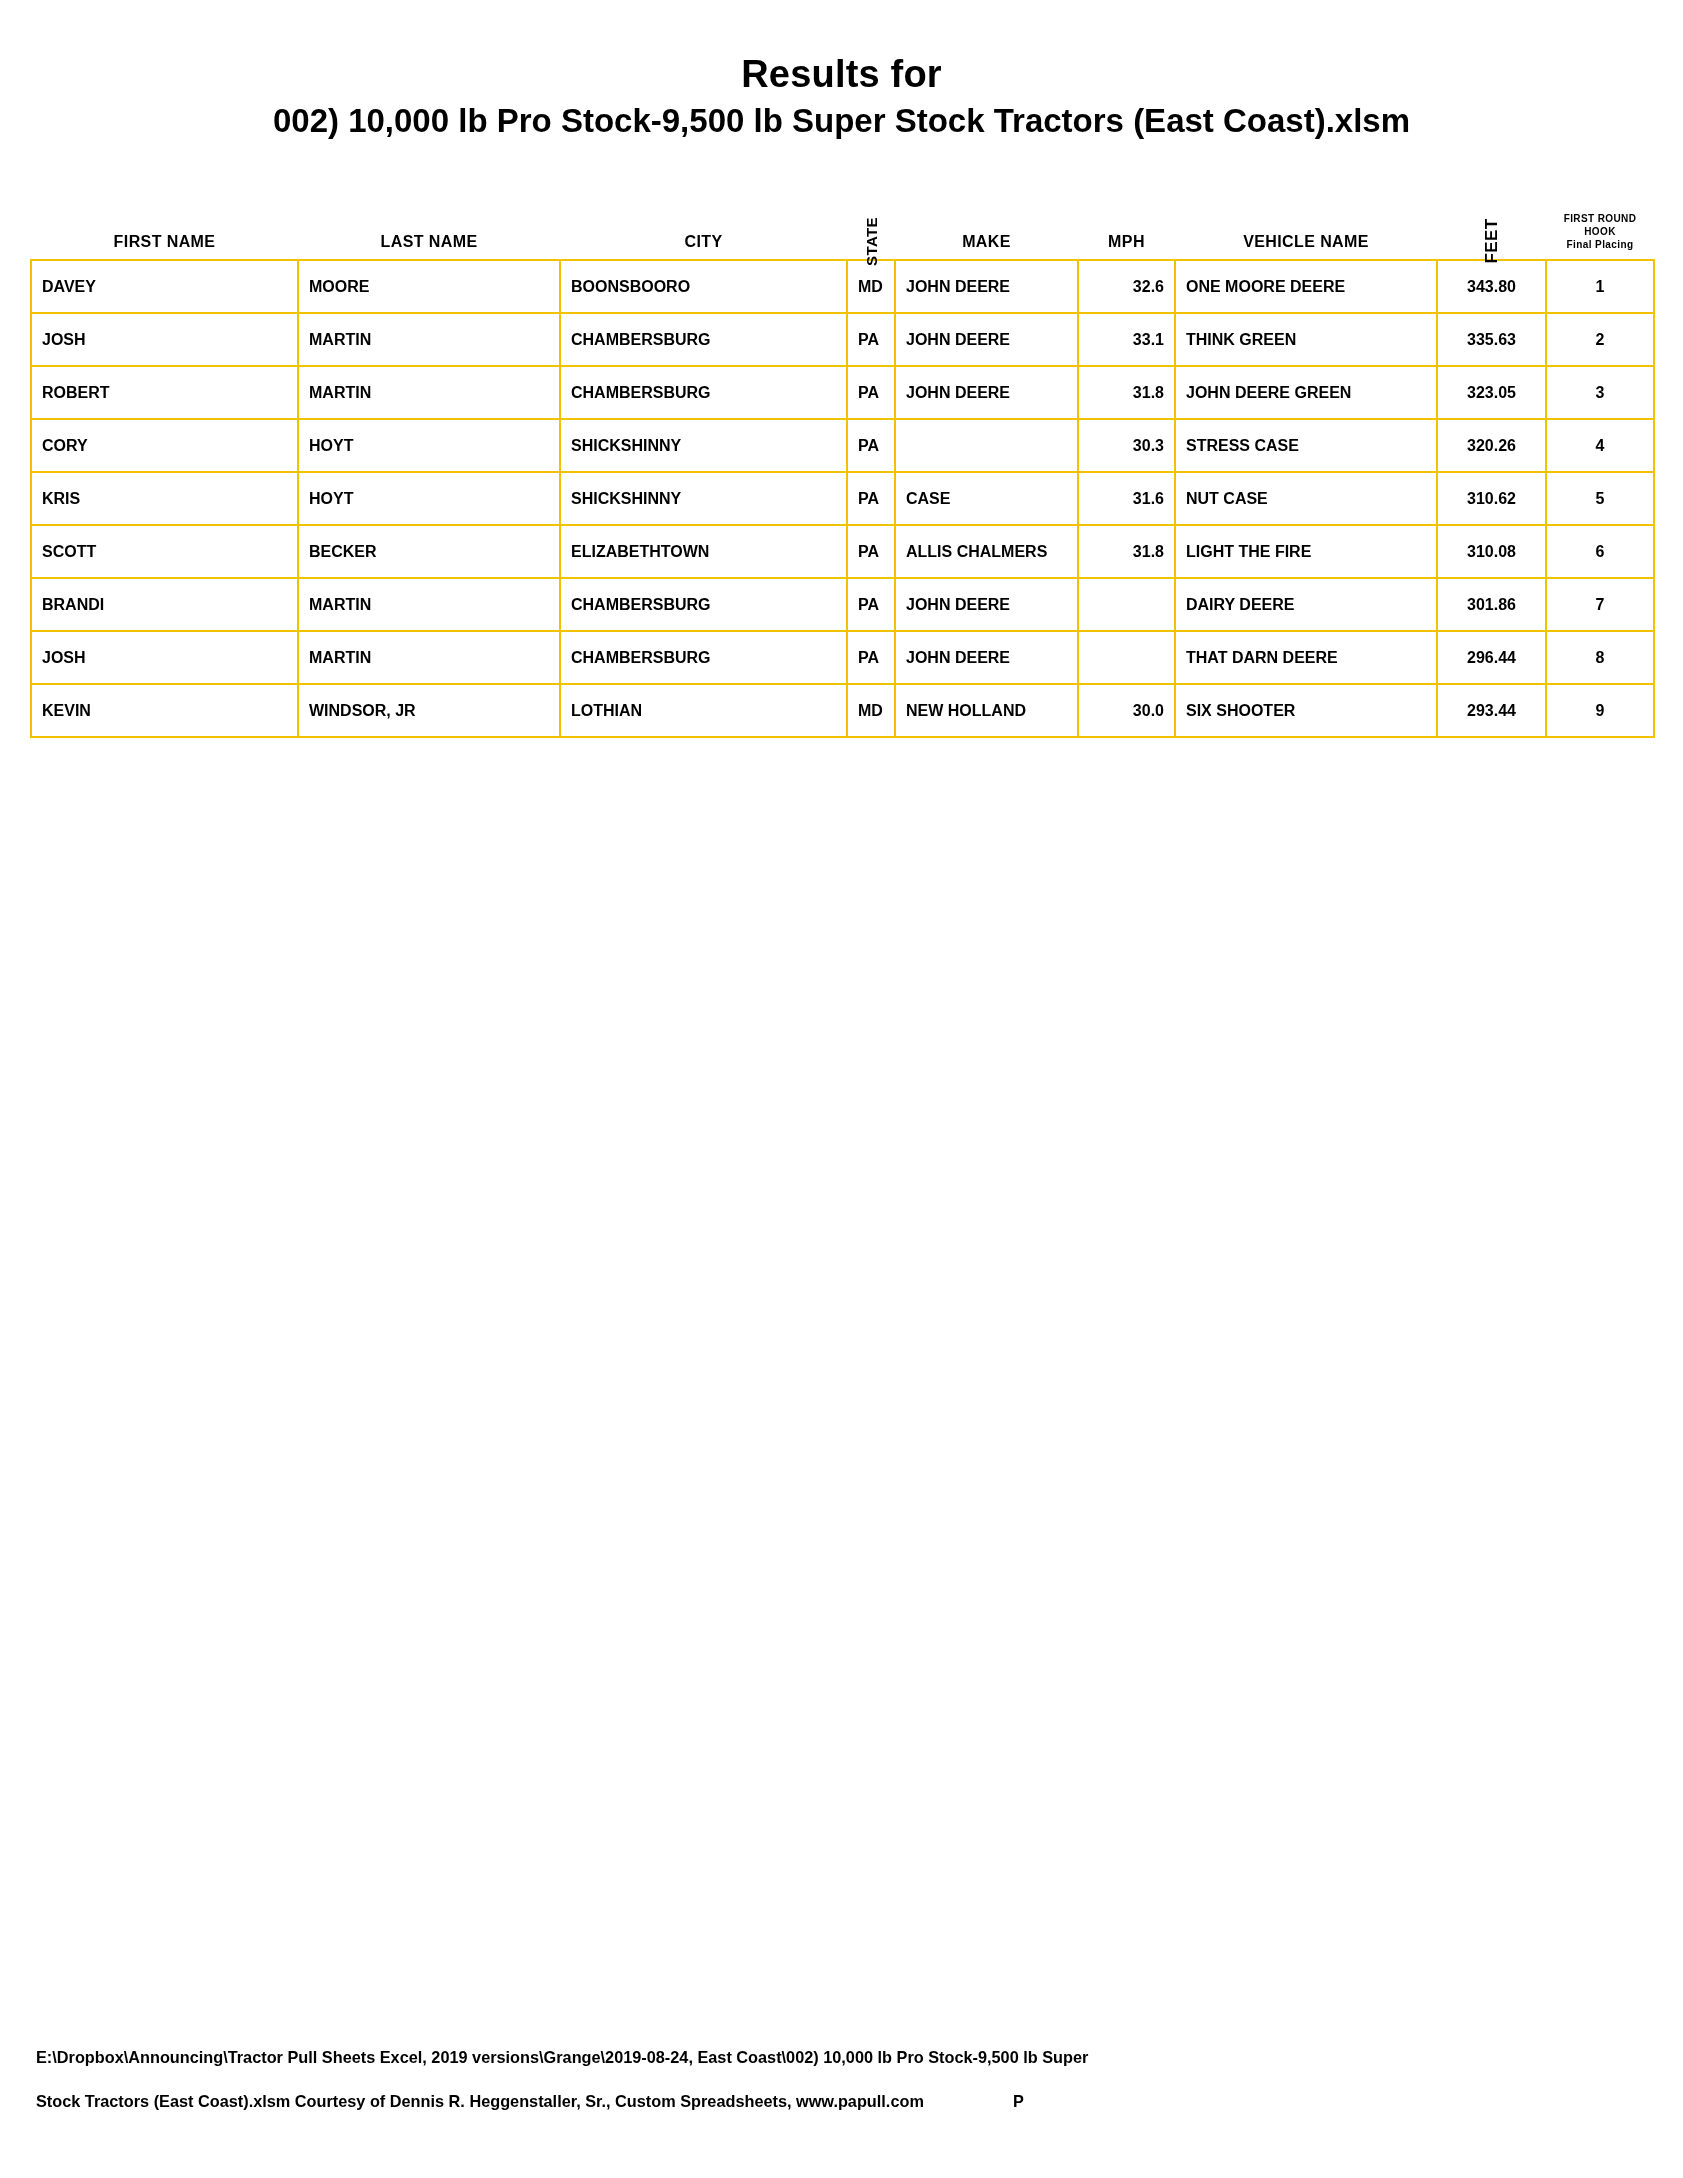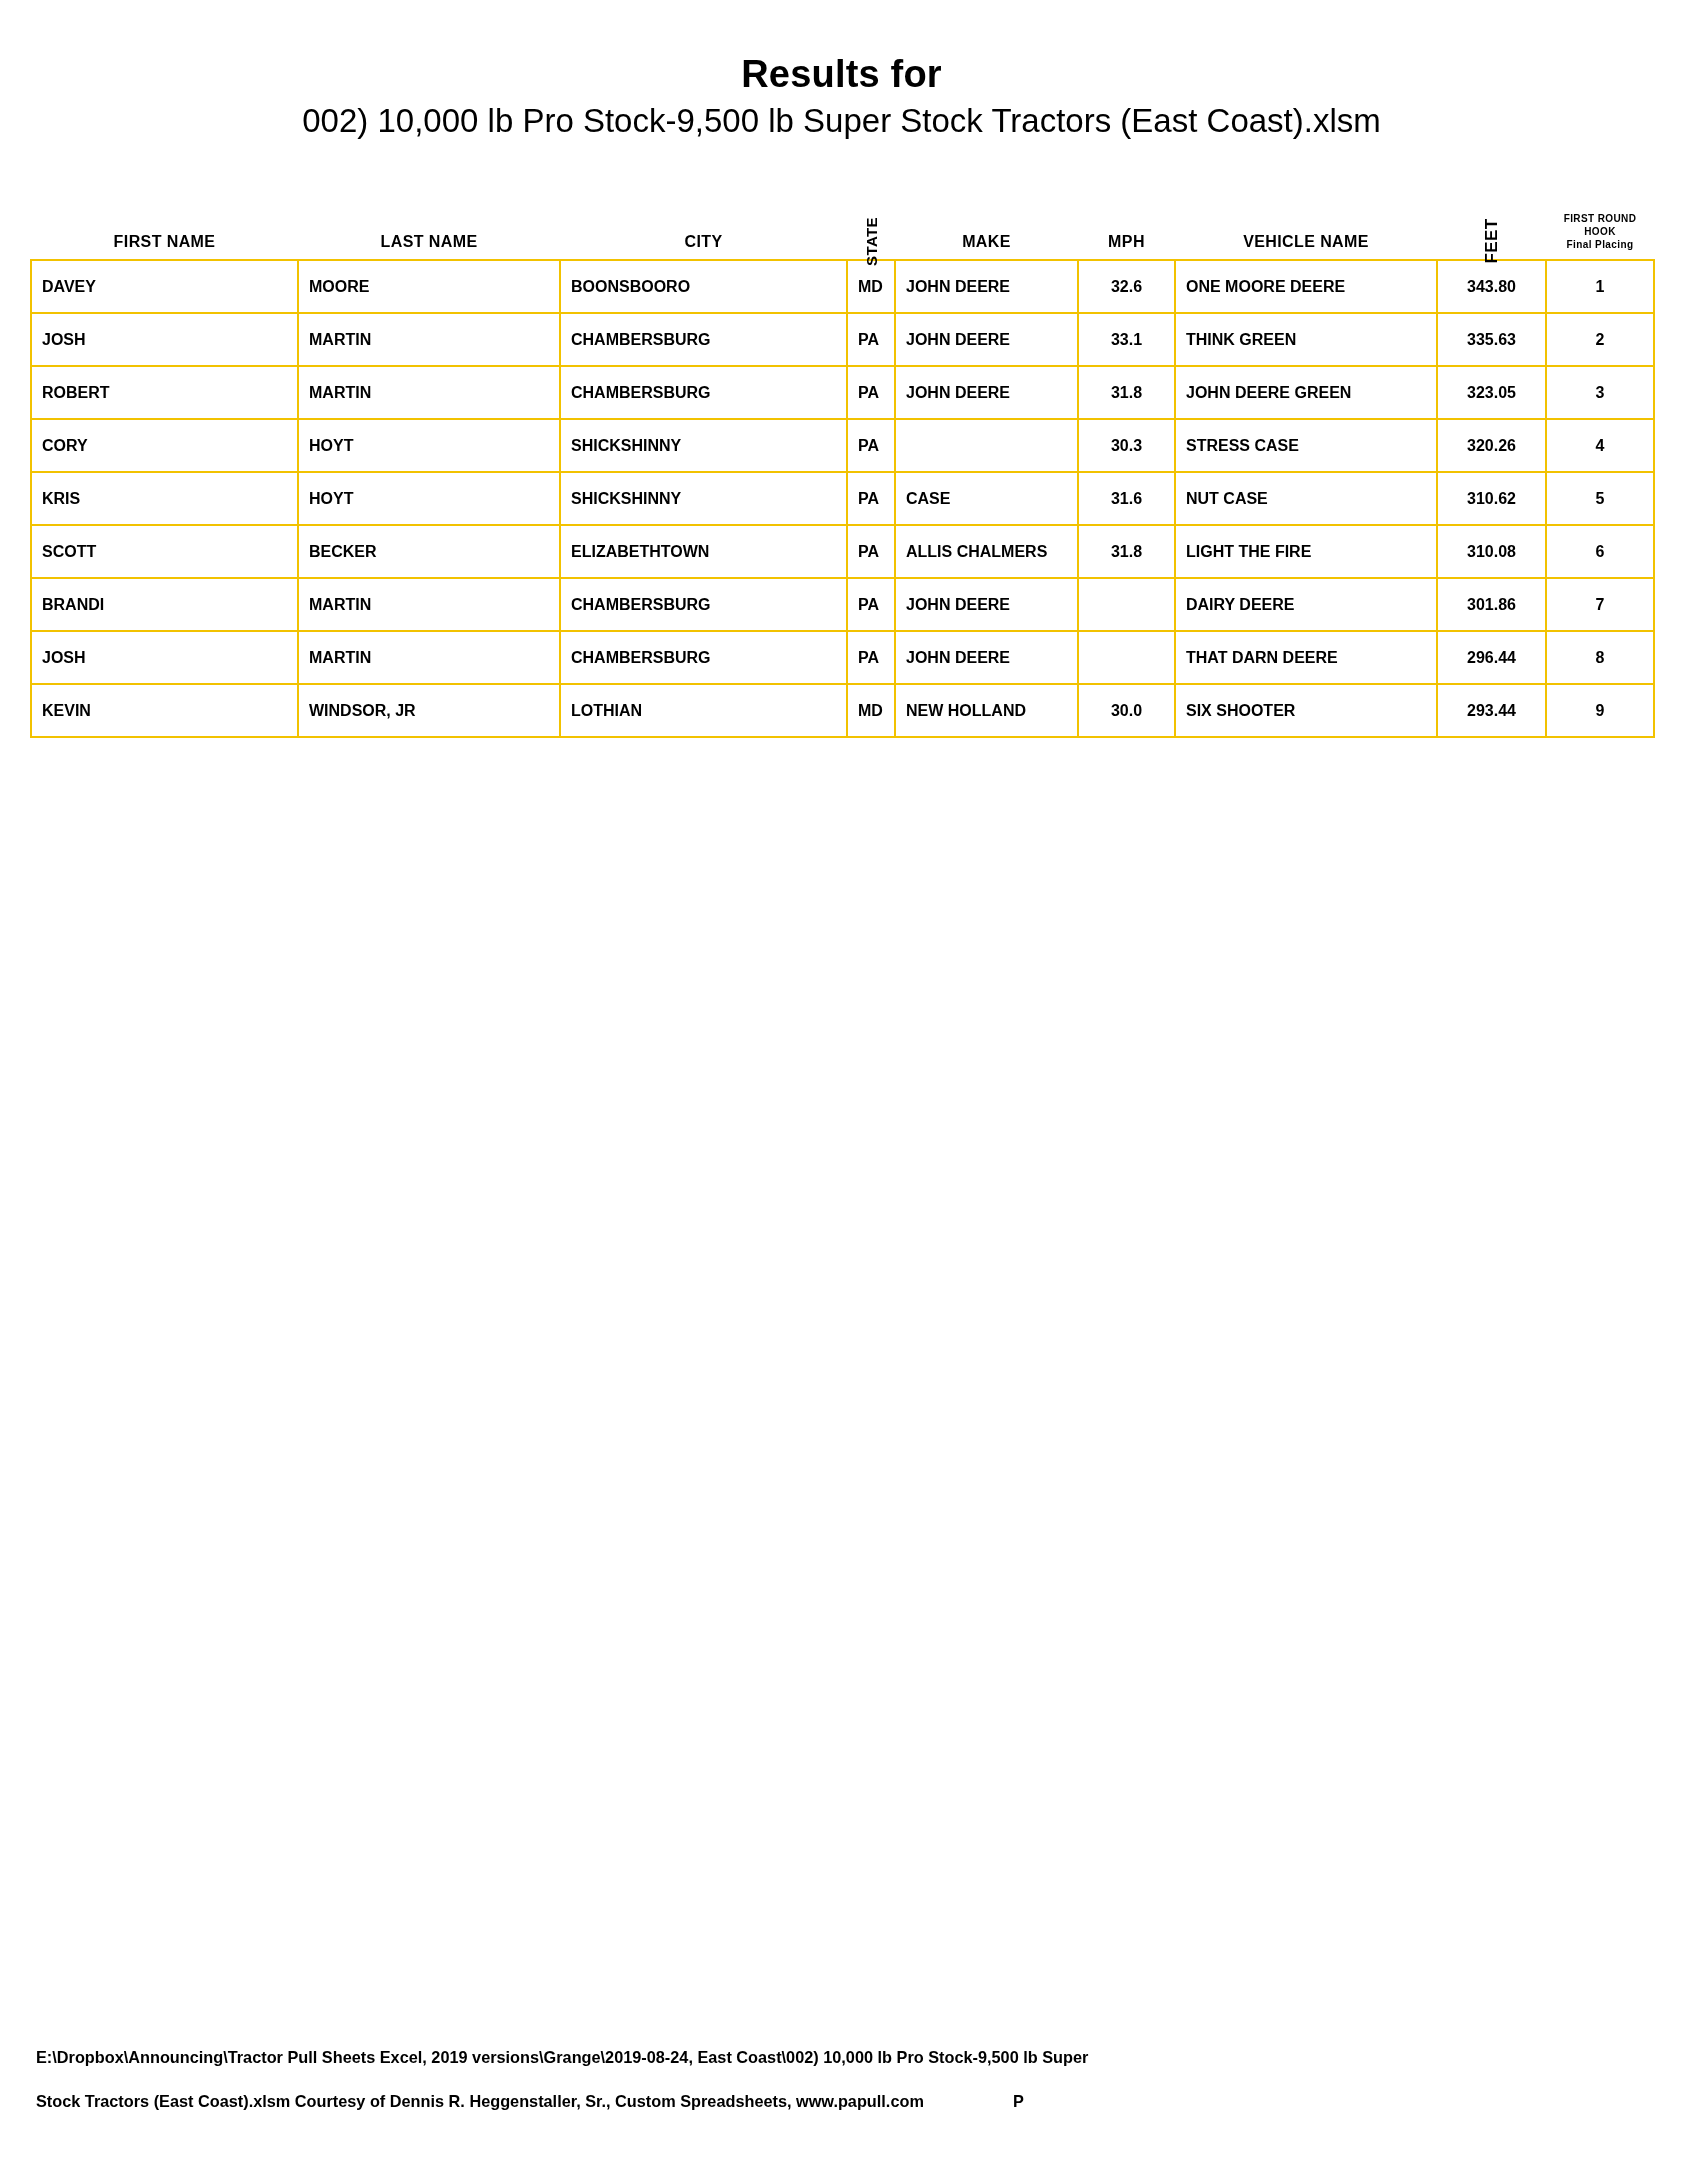--- a/index.html
+++ b/index.html
@@ -34,21 +34,21 @@
     pointer-events: none;
   }
   .title-line1 {
     font-size: 38px;
     font-weight: bold;
     line-height: 46px;
     letter-spacing: 0.2px;
   }
   .title-line2 {
     font-size: 33px;
-    font-weight: normal;
+    font-weight: bold;
     line-height: 48px;
     letter-spacing: 0px;
     padding: 0 85px;
   }
 
   
   .table-wrap {
     position: absolute;
     top: 198px;
     left: 30px;
@@ -112,21 +112,21 @@
     padding: 0 10px;
     vertical-align: middle;
     white-space: nowrap;
     overflow: hidden;
   }
   td.c-first  { text-align: left; }
   td.c-last   { text-align: left; }
   td.c-city   { text-align: left; }
   td.c-state  { text-align: left; padding-left: 8px; }
   td.c-make   { text-align: left; }
-  td.c-mph    { text-align: center; }
+  td.c-mph    { text-align: right; }
   td.c-vehicle{ text-align: left; }
   td.c-feet   { text-align: center; }
   td.c-place  { text-align: center; }
 
   
   col.w-first   { width: 267px; }
   col.w-last    { width: 262px; }
   col.w-city    { width: 287px; }
   col.w-state   { width: 48px; }
   col.w-make    { width: 183px; }

